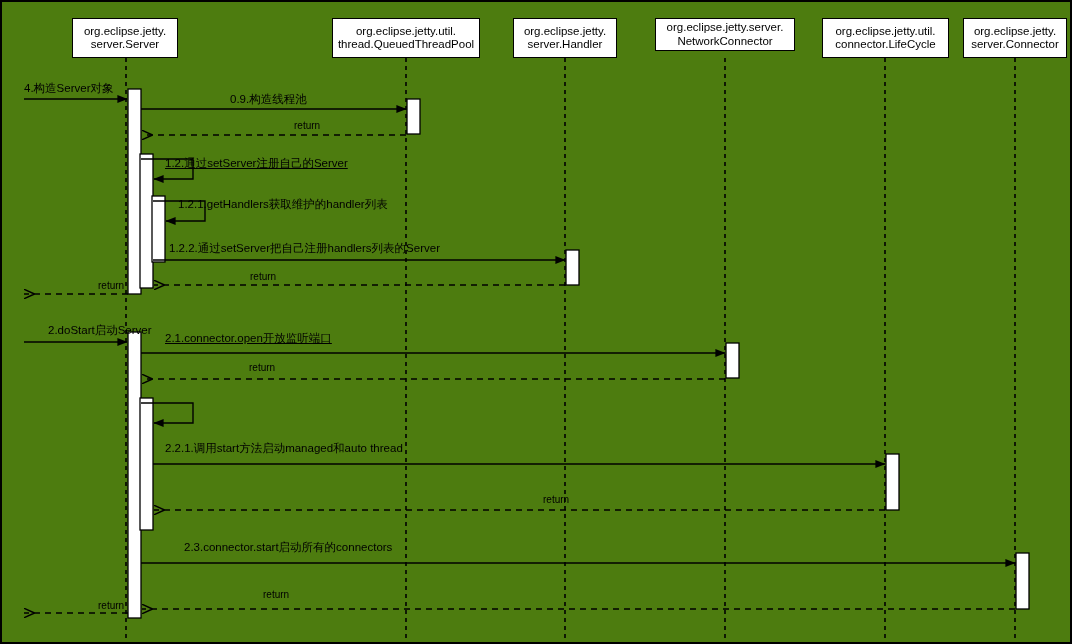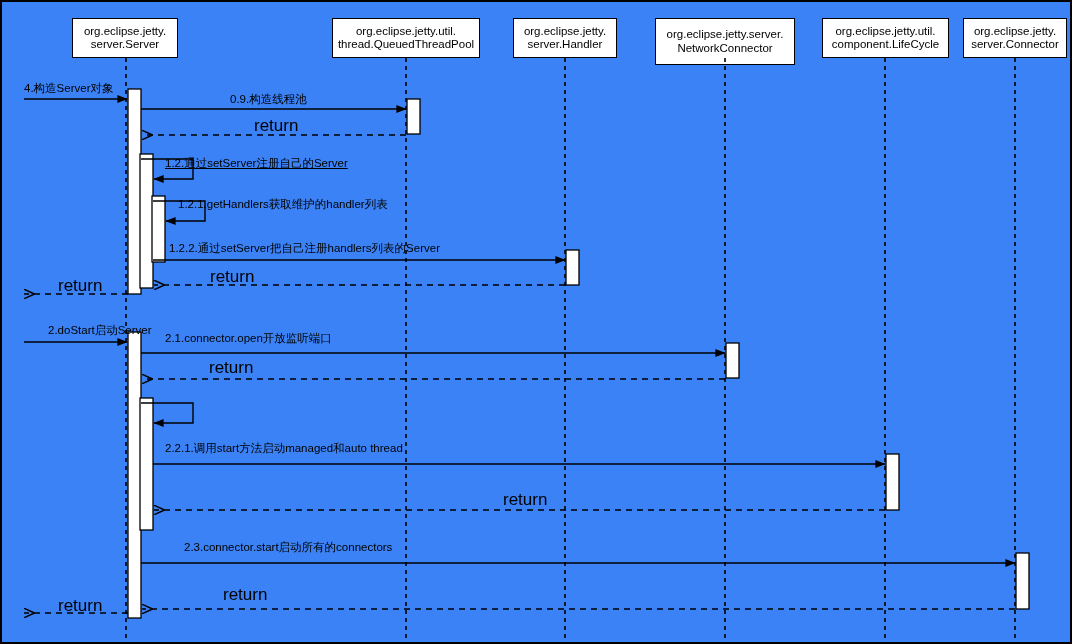--- a/index.html
+++ b/index.html
@@ -1,20 +1,20 @@
 <!DOCTYPE html>
 <html><head>
 <meta charset="utf-8">
 <style>
   html,body{margin:0;padding:0;background:#ffffff;}
   body{font-family:"Liberation Sans","DejaVu Sans",sans-serif;}
   #canvas{
     position:relative;
     width:1072px;height:644px;
-    background:#3b82f6;
+    background:#4d7c0f;
     border:2px solid #000000;
     box-sizing:border-box;
     overflow:hidden;
   }
   #svg{position:absolute;left:0;top:0;width:1072px;height:644px;}
 
   .lifeline-box{
     position:absolute;
     border:1px solid #000000;
     background:#ffffff;
@@ -33,24 +33,25 @@
 
   .msg-label{
     position:absolute;
     font-size:11.5px;
     line-height:13px;
     color:#000000;
     white-space:nowrap;
   }
   .ret-label{
     position:absolute;
-    font-size:17px;
+    font-size:10px;
     line-height:13px;
     color:#000000;
     white-space:nowrap;
+    margin-left:40px;
   }
 </style>
 </head>
 <body>
 
 <div id="canvas">
 
   <div class="lifeline-box" style="left:70px;top:16px;width:106px;height:40px;">
     <span>org.eclipse.jetty.</span>
     <span>server.Server</span>
@@ -59,28 +60,28 @@
   <div class="lifeline-box" style="left:330px;top:16px;width:148px;height:40px;">
     <span>org.eclipse.jetty.util.</span>
     <span>thread.QueuedThreadPool</span>
   </div>
 
   <div class="lifeline-box" style="left:511px;top:16px;width:104px;height:40px;">
     <span>org.eclipse.jetty.</span>
     <span>server.Handler</span>
   </div>
 
-  <div class="lifeline-box" style="left:653px;top:16px;width:140px;height:47px;">
+  <div class="lifeline-box" style="left:653px;top:16px;width:140px;height:33px;">
     <span>org.eclipse.jetty.server.</span>
     <span>NetworkConnector</span>
   </div>
 
   <div class="lifeline-box" style="left:820px;top:16px;width:127px;height:40px;">
     <span>org.eclipse.jetty.util.</span>
-    <span>component.LifeCycle</span>
+    <span>connector.LifeCycle</span>
   </div>
 
   <div class="lifeline-box" style="left:961px;top:16px;width:104px;height:40px;">
     <span>org.eclipse.jetty.</span>
     <span>server.Connector</span>
   </div>
 
   <svg id="svg" viewBox="0 0 1072 644" xmlns="http://www.w3.org/2000/svg">
     <defs>
       <marker id="solidArrow" markerWidth="10" markerHeight="8" refX="9.6" refY="4" orient="auto" markerUnits="userSpaceOnUse">
@@ -161,21 +162,21 @@
   <div class="msg-label" style="left:176px;top:196px;">1.2.1.getHandlers获取维护的handler列表</div>
 
   <div class="msg-label" style="left:167px;top:240px;">1.2.2.通过setServer把自己注册handlers列表的Server</div>
 
   <div class="ret-label" style="left:208px;top:268px;">return</div>
 
   <div class="ret-label" style="left:56px;top:277px;">return</div>
 
   <div class="msg-label" style="left:22px;top:322px;margin-left:24px;">2.doStart启动Server</div>
 
-  <div class="msg-label" style="left:163px;top:330px;">2.1.connector.open开放监听端口</div>
+  <div class="msg-label" style="left:163px;top:330px;text-decoration:underline;">2.1.connector.open开放监听端口</div>
 
   <div class="ret-label" style="left:207px;top:359px;">return</div>
 
 
   <div class="msg-label" style="left:163px;top:440px;">2.2.1.调用start方法启动managed和auto thread</div>
 
   <div class="ret-label" style="left:501px;top:491px;">return</div>
 
   <div class="msg-label" style="left:182px;top:539px;">2.3.connector.start启动所有的connectors</div>
 

